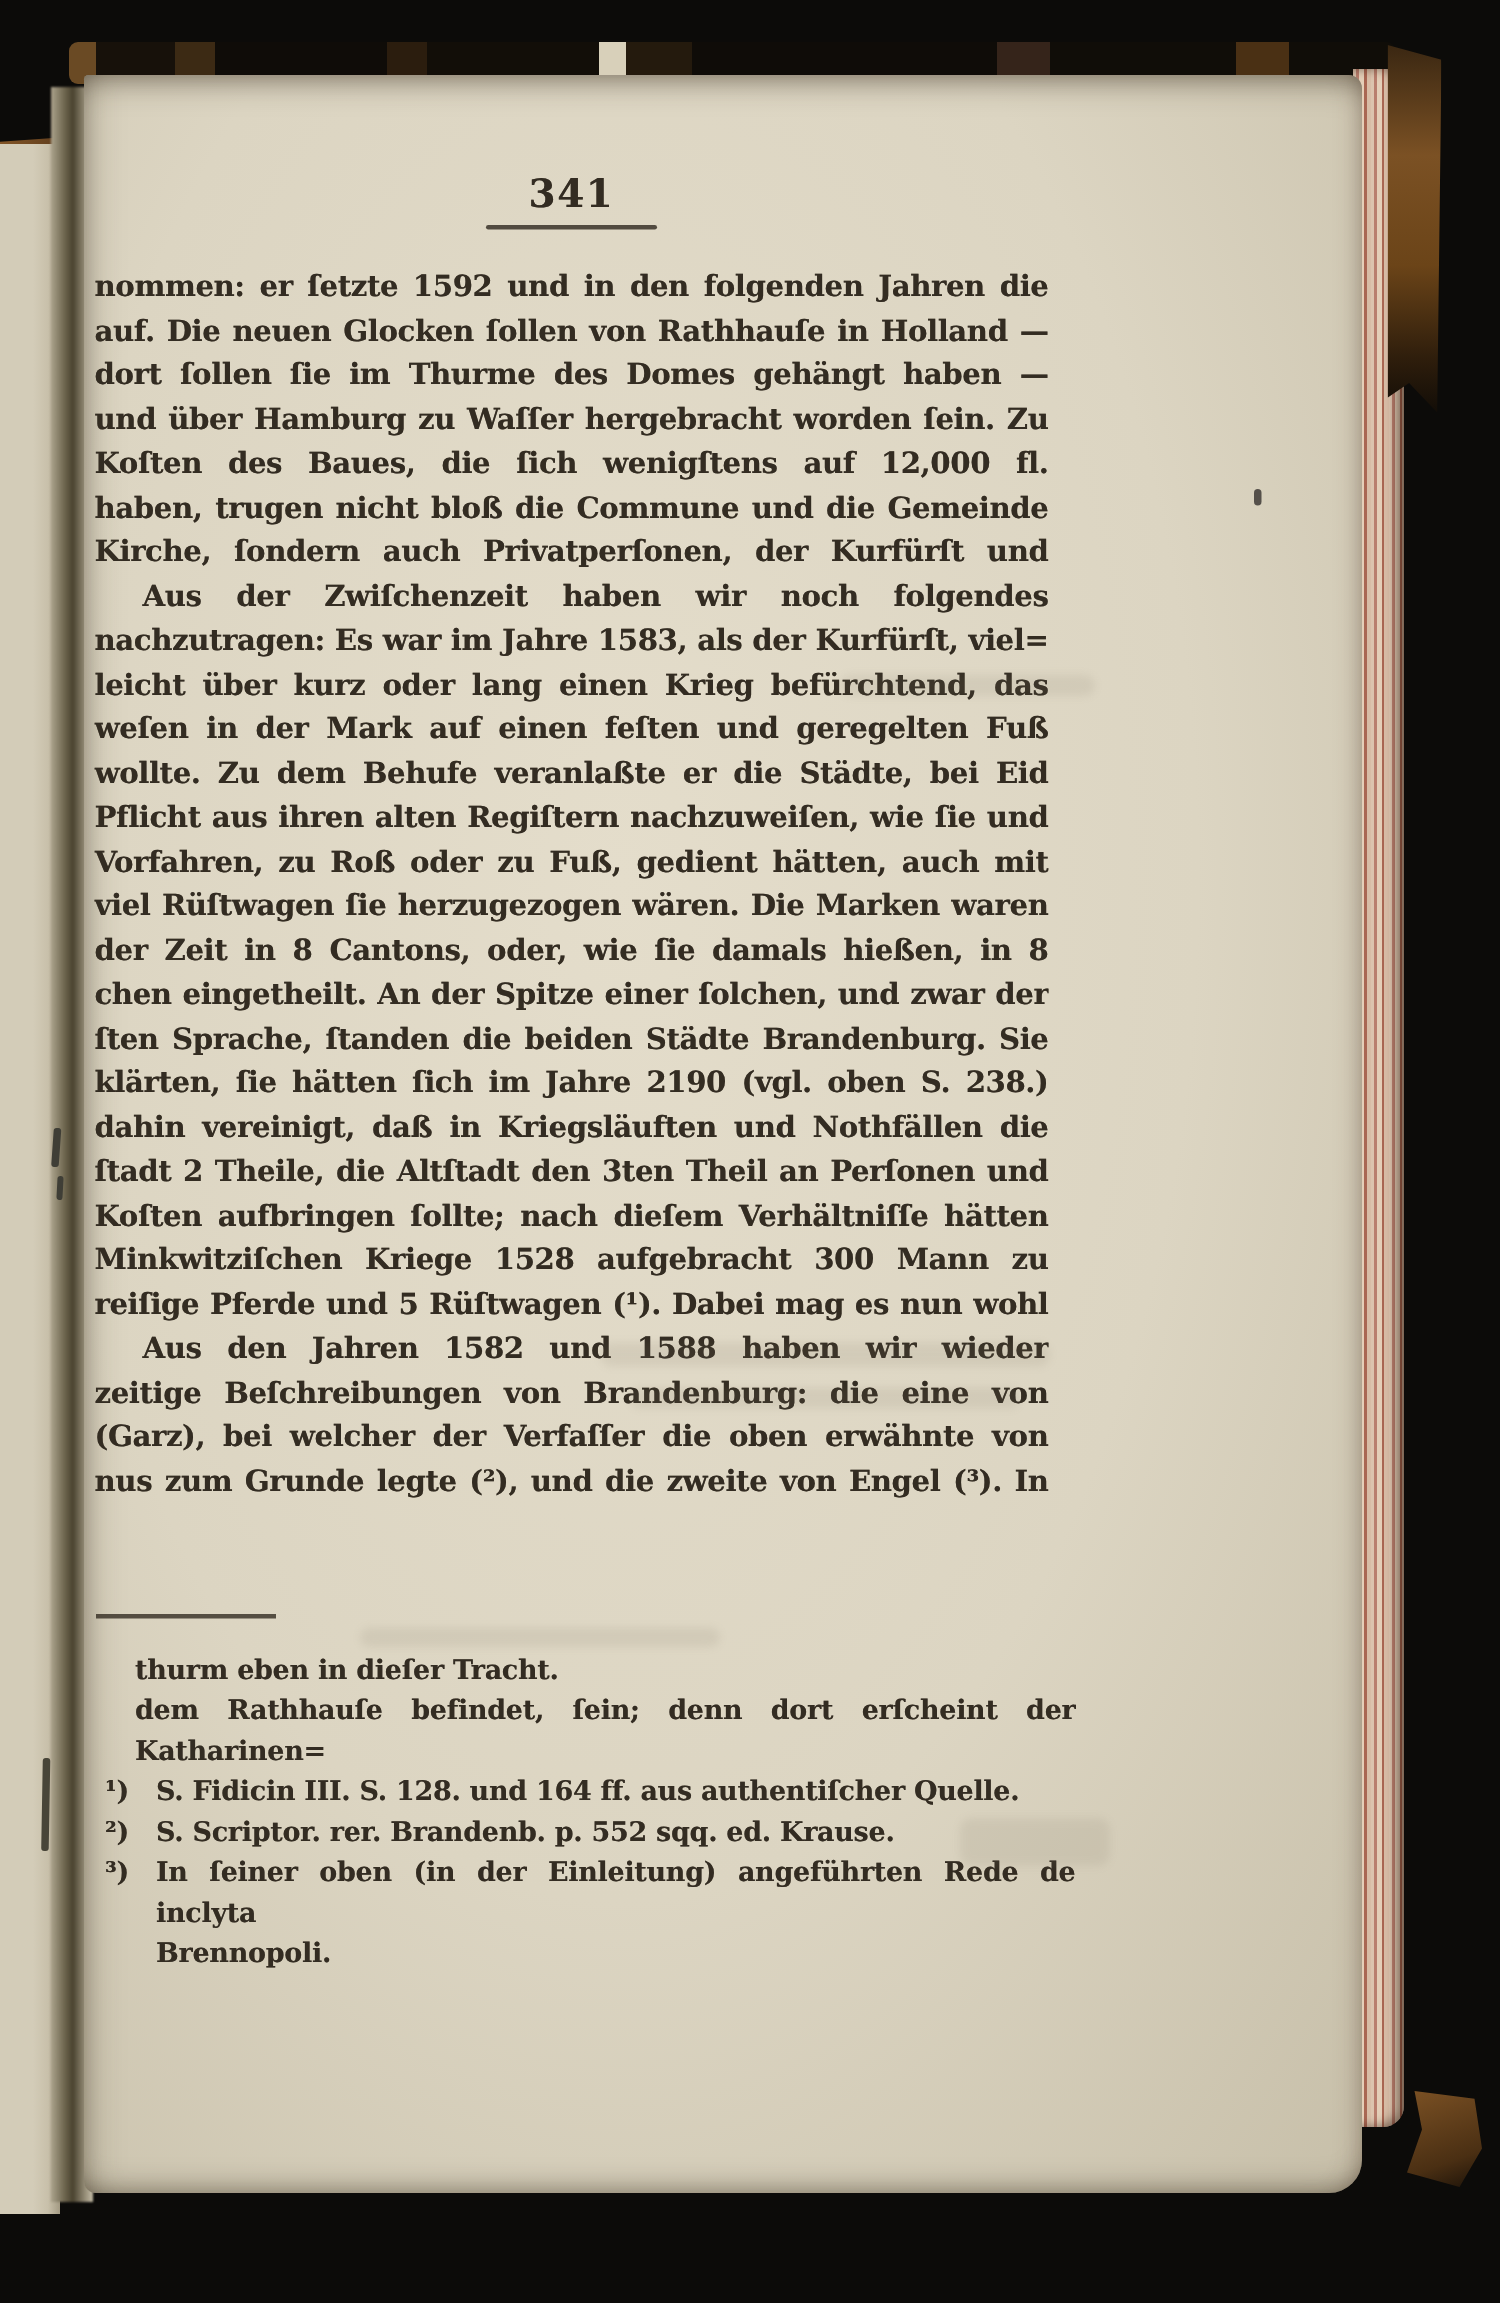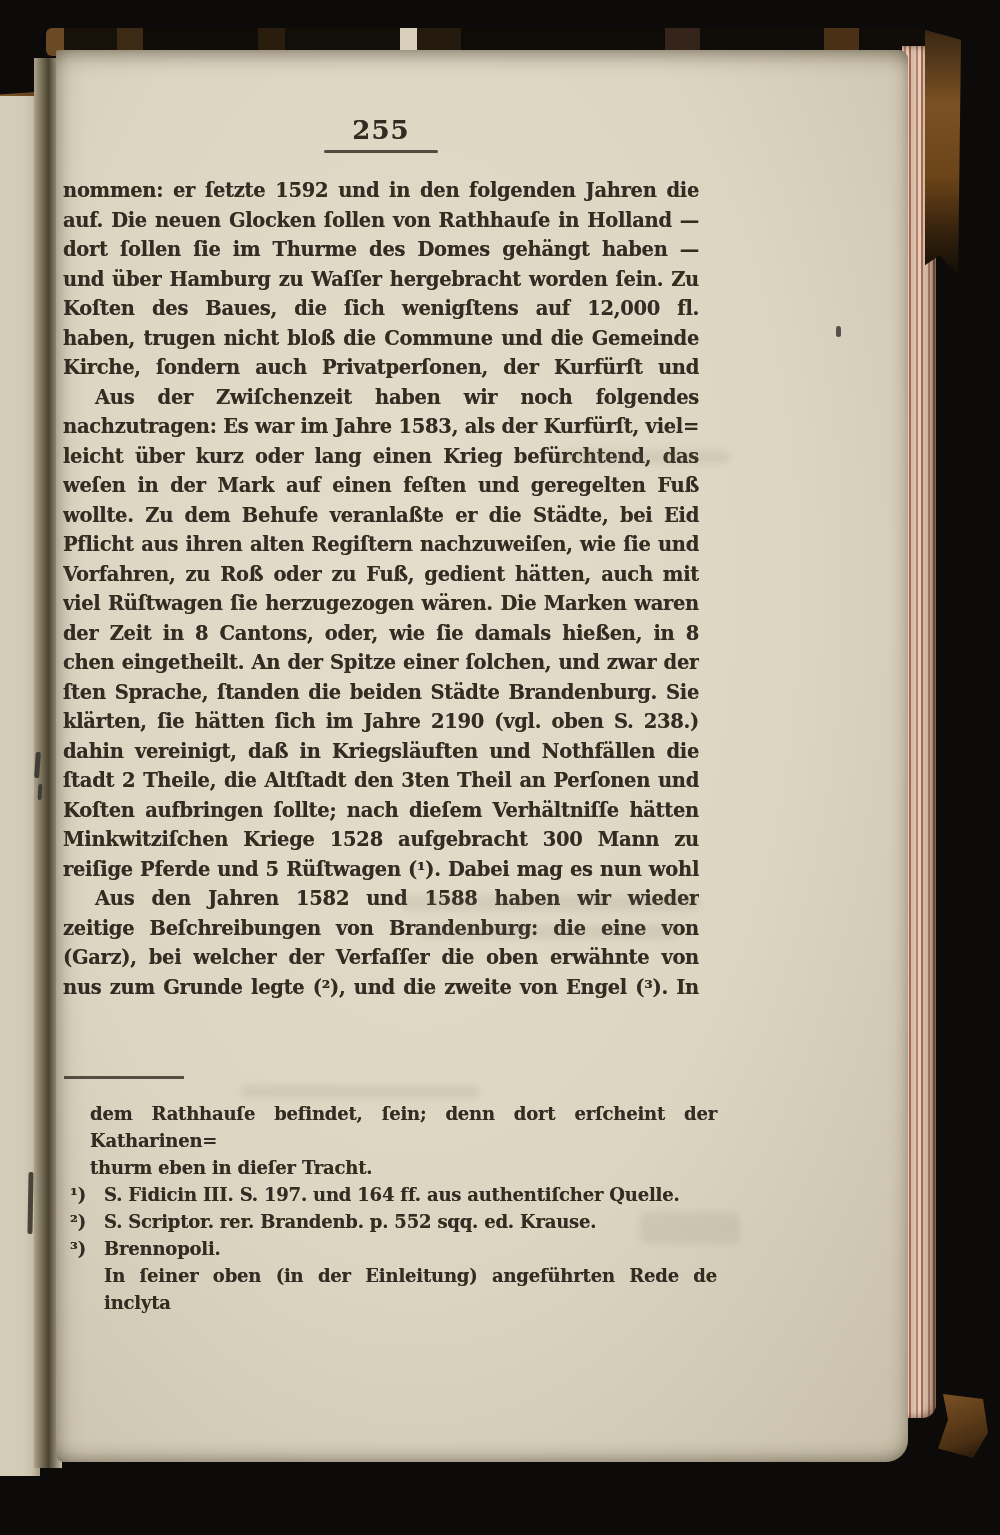--- a/index.html
+++ b/index.html
@@ -90,21 +90,21 @@
   <div class="corner-tl"></div>
   <div class="facing-page"></div>
   <div class="gutter"></div>
   <div class="edge-stripes"></div>
   <div class="leather-right"></div>
   <div class="leather-br"></div>
 
   <div class="page"></div>
 
   <div class="pagenum-row">
-    <div class="pagenum">255</div>
+    <div class="pagenum">341</div>
     <div class="pagenum-rule"></div>
   </div>
 
   <div class="body" id="body-lines">
       <div class="line">nommen: er ſetzte 1592 und in den folgenden Jahren die Spitze</div>
       <div class="line">auf.  Die neuen Glocken ſollen von Rathhauſe in Holland —</div>
       <div class="line">dort ſollen ſie im Thurme des Domes gehängt haben — erkauft</div>
       <div class="line">und über Hamburg zu Waſſer hergebracht worden ſein.  Zu den</div>
       <div class="line">Koſten des Baues, die ſich wenigſtens auf 12,000 fl. belaufen</div>
       <div class="line">haben, trugen nicht bloß die Commune und die Gemeinde der</div>
@@ -127,39 +127,39 @@
       <div class="line">Minkwitziſchen Kriege 1528 aufgebracht 300 Mann zu Fuß, 18</div>
       <div class="line">reiſige Pferde und 5 Rüſtwagen (¹).  Dabei mag es nun wohl</div>
       <div class="line indent">Aus den Jahren 1582 und 1588 haben wir wieder gleich=</div>
       <div class="line">zeitige Beſchreibungen von Brandenburg: die eine von Garcäus</div>
       <div class="line">(Garz), bei welcher der Verfaſſer die oben erwähnte von Sabi=</div>
       <div class="line">nus zum Grunde legte (²), und die zweite von Engel (³).  In</div>
     </div>
 
   <div class="fn-rule"></div>
   <div class="footnotes" id="footnotes">
+      <div class="fn-line fn-cont">thurm eben in dieſer Tracht.</div>
       <div class="fn-line just fn-cont">dem Rathhauſe befindet, ſein; denn dort erſcheint der Katharinen=</div>
-      <div class="fn-line fn-cont">thurm eben in dieſer Tracht.</div>
       <div class="fn-item">
         <div class="fn-marker">¹)</div>
         <div class="fn-text">
-          <div class="fn-line">S. Fidicin III. S. 197. und 164 ff. aus authentiſcher Quelle.</div>
+          <div class="fn-line">S. Fidicin III. S. 128. und 164 ff. aus authentiſcher Quelle.</div>
         </div>
       </div>
       <div class="fn-item">
         <div class="fn-marker">²)</div>
         <div class="fn-text">
           <div class="fn-line">S. Scriptor. rer. Brandenb. p. 552 sqq. ed. Krause.</div>
         </div>
       </div>
       <div class="fn-item">
         <div class="fn-marker">³)</div>
         <div class="fn-text">
+          <div class="fn-line just">In ſeiner oben (in der Einleitung) angeführten Rede de inclyta</div>
           <div class="fn-line">Brennopoli.</div>
-          <div class="fn-line just">In ſeiner oben (in der Einleitung) angeführten Rede de inclyta</div>
         </div>
       </div>
     </div>
 
   <div class="smudge s1"></div>
   <div class="smudge s2"></div>
   <div class="smudge s3"></div>
   <div class="smudge s4"></div>
   <div class="smudge s5"></div>
   <div class="inkmark m1"></div>

